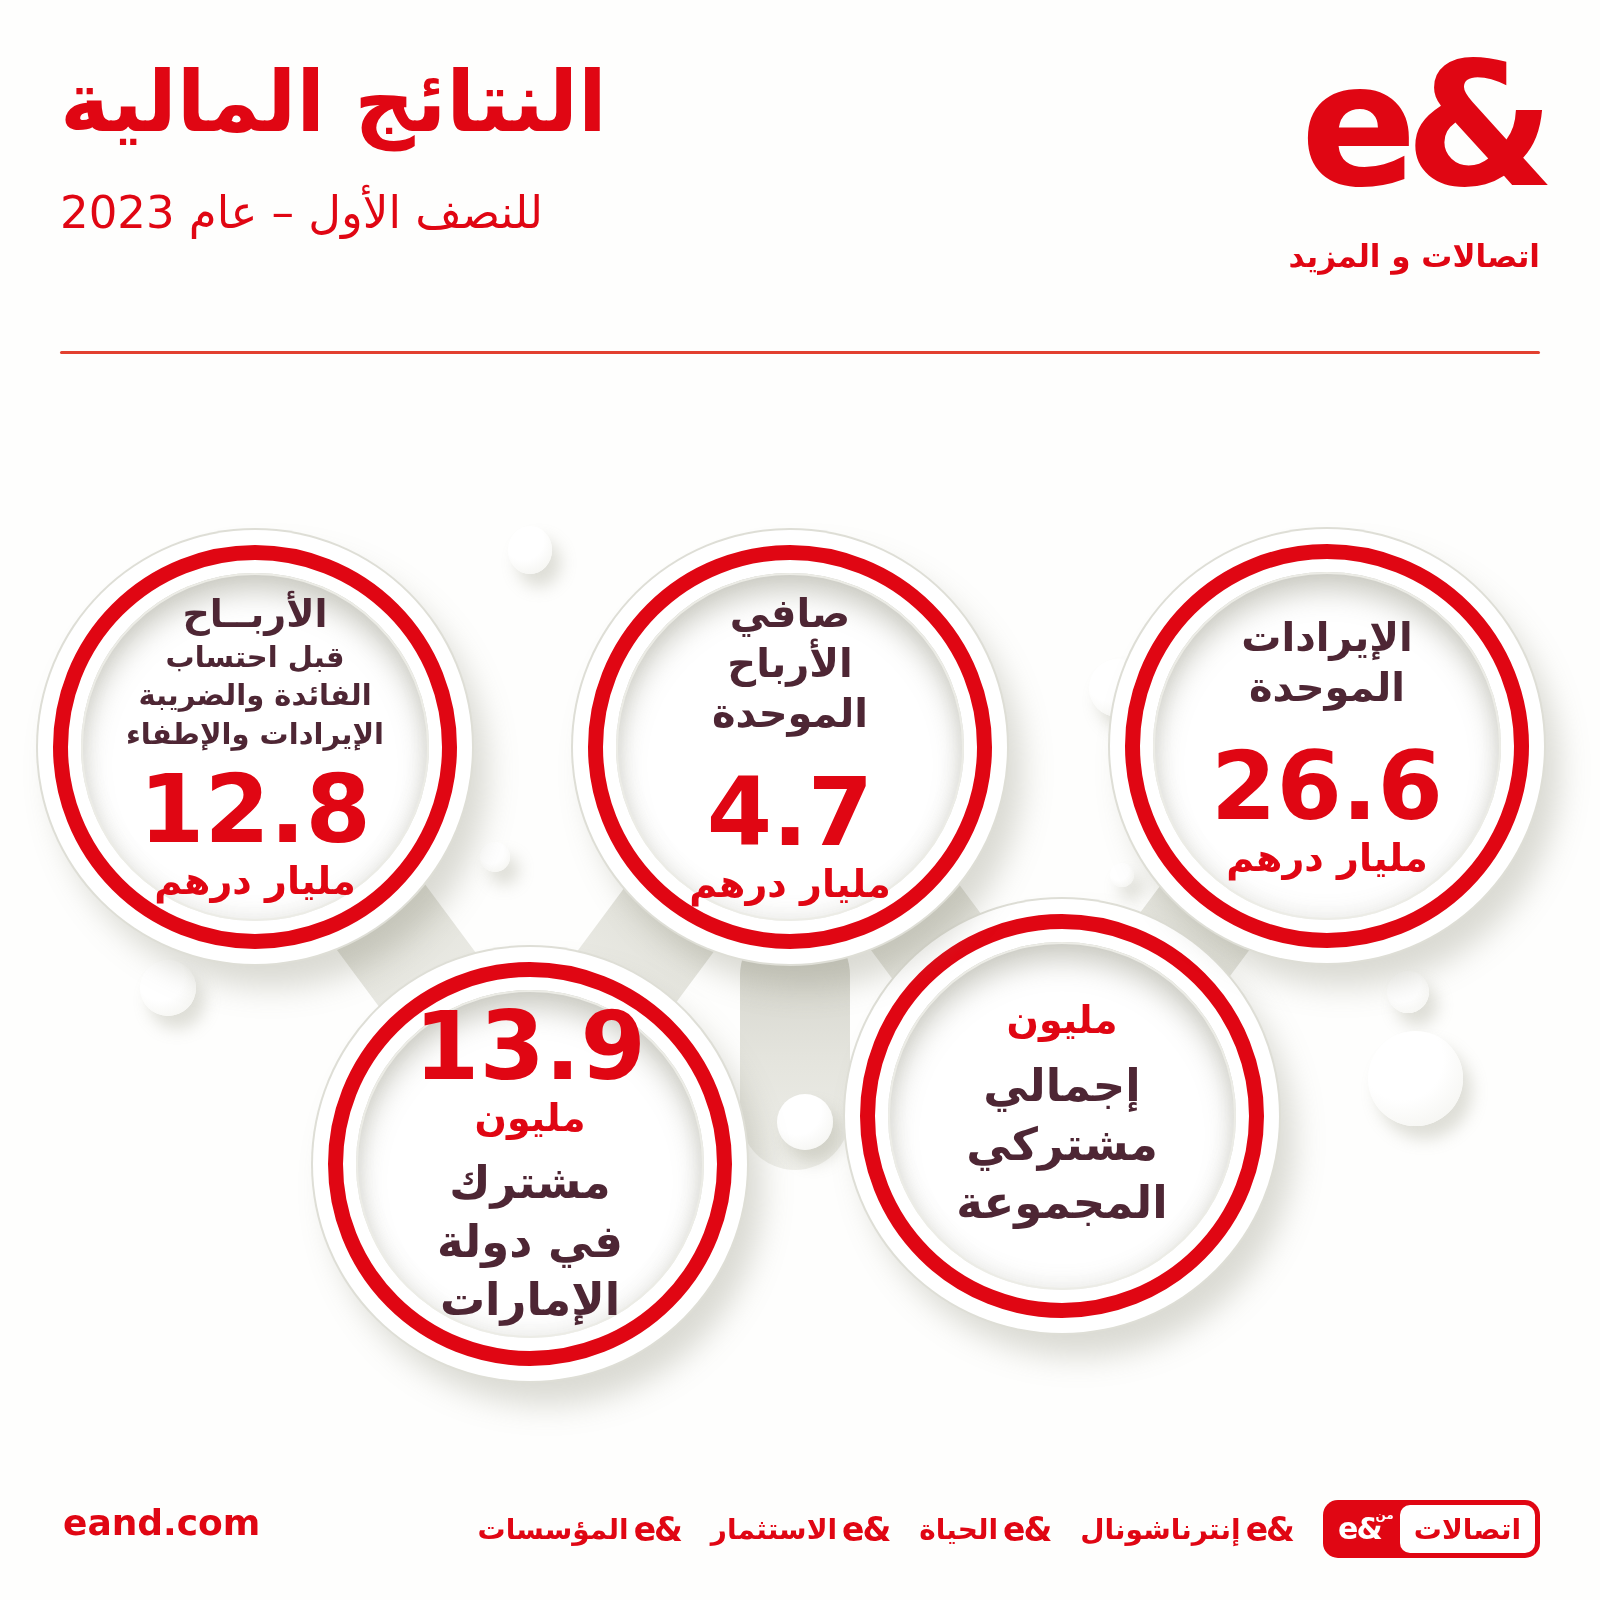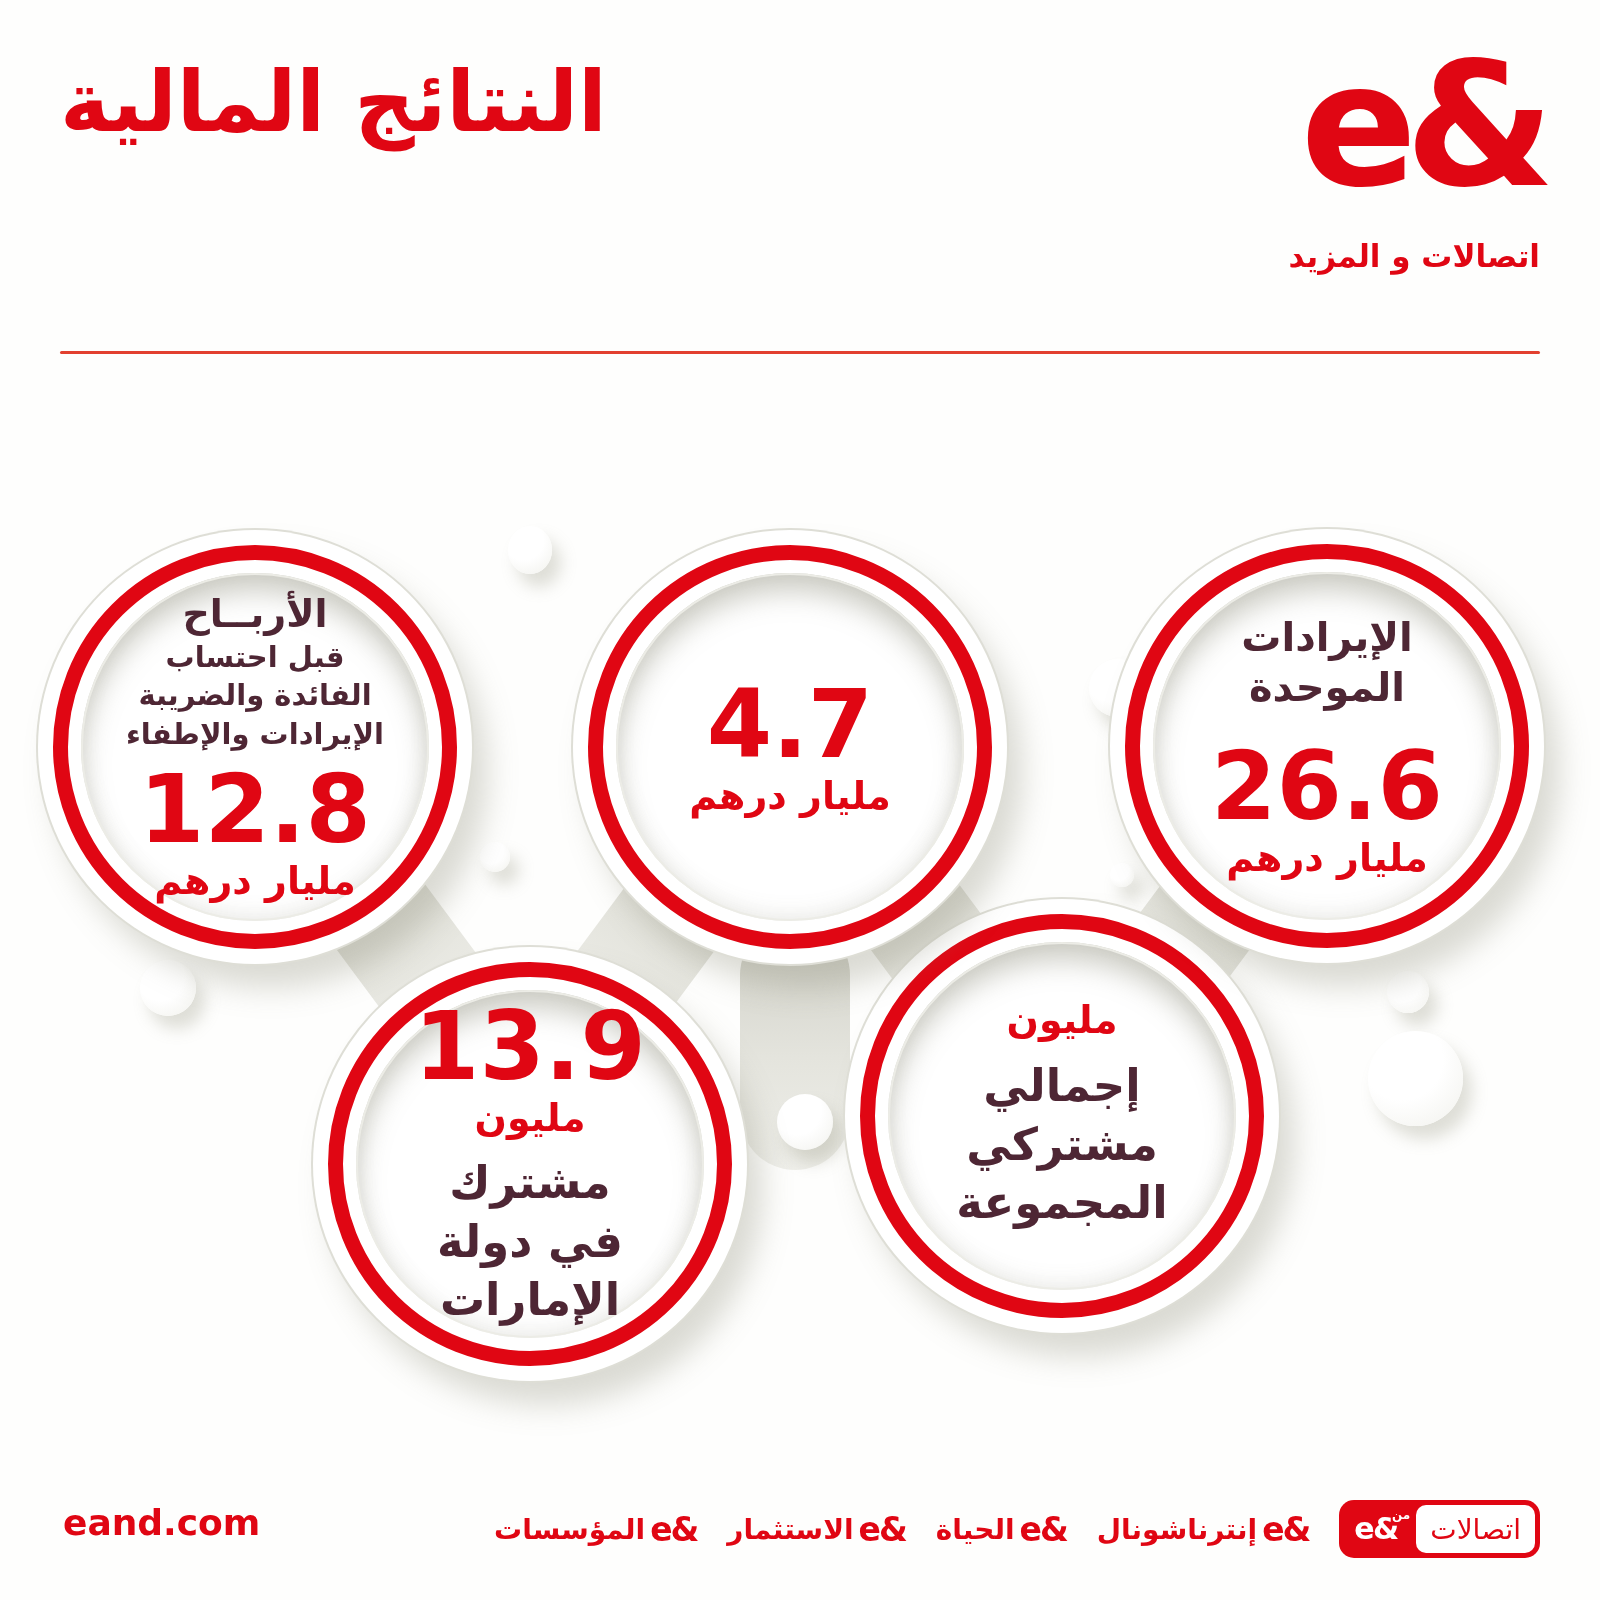--- a/index.html
+++ b/index.html
@@ -90,29 +90,30 @@
     display:flex;align-items:stretch;background:var(--red);border-radius:15px;
     padding:5px;height:58px;box-sizing:border-box;
   }
   .badge-left{position:relative;display:flex;align-items:center;padding:0 19px 0 10px;}
   .badge-glyph{color:#fff;font-size:30px;font-weight:800;letter-spacing:-0.06em;line-height:1;}
   .badge-by{position:absolute;top:3px;right:6px;color:#fff;font-size:12px;font-weight:700;}
   .badge-label-box{
     background:#fff;border-radius:10px;display:flex;align-items:center;
     padding:0 14px;
   }
-  .badge-label{color:var(--red);font-size:28px;font-weight:400;direction:rtl;white-space:nowrap;text-align:right;}
+  .badge-label{color:var(--red);font-size:28px;font-weight:700;direction:rtl;white-space:nowrap;text-align:right;}
   :root{--red:#E00613;--maroon:#4E2634;}
 </style>
 </head>
 <body>
 
 <div class="canvas">
 
   <div class="page-title">النتائج المالية</div>
+  <div class="page-subtitle">للنصف الأول – عام 2023</div>
   <div class="brand-logo">e&amp;</div>
   <div class="brand-tagline">اتصالات و المزيد</div>
   <div class="divider"></div>
 
   <div class="bubble" style="left:508px;top:526px;width:44px;height:48px;"></div>
   <div class="bubble" style="left:884px;top:659px;width:62px;height:62px;"></div>
   <div class="bubble" style="left:1089px;top:659px;width:58px;height:58px;"></div>
   <div class="bubble" style="left:480px;top:842px;width:30px;height:30px;"></div>
   <div class="bubble" style="left:140px;top:960px;width:56px;height:56px;"></div>
   <div class="bubble" style="left:1110px;top:863px;width:24px;height:24px;"></div>
@@ -130,20 +131,21 @@
     <div class="stat-content">
       <div class="stat-title">الأربــاح</div>
       <div class="stat-subtitle">قبل احتساب الفائدة والضريبة الإيرادات والإطفاء</div>
       <div class="stat-value">12.8</div>
       <div class="stat-unit">مليار درهم</div>
     </div>
   </div>
 
   <div class="stat-circle" id="c-netprofit">
     <div class="stat-content">
+      <div class="stat-title">صافي الأرباح الموحدة</div>
       <div class="stat-value">4.7</div>
       <div class="stat-unit">مليار درهم</div>
     </div>
   </div>
 
   <div class="stat-circle" id="c-revenue">
     <div class="stat-content">
       <div class="stat-title">الإيرادات الموحدة</div>
       <div class="stat-value">26.6</div>
       <div class="stat-unit">مليار درهم</div>

